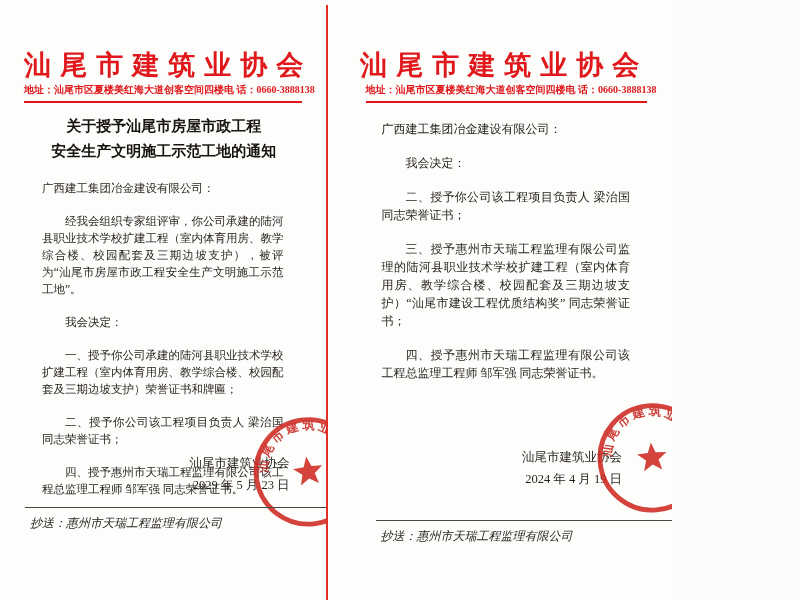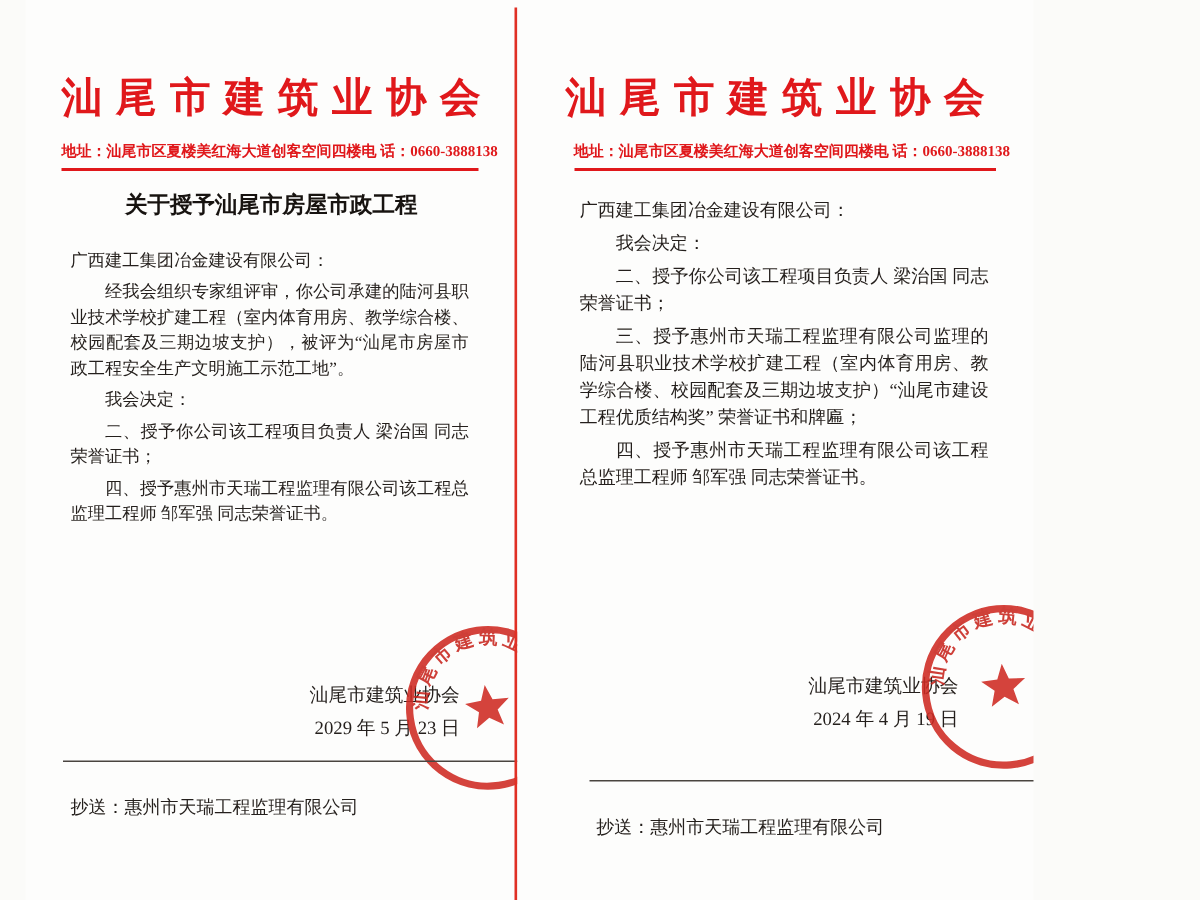--- a/index.html
+++ b/index.html
@@ -2,21 +2,21 @@
 <html><head>
 <meta charset="utf-8">
 <style>
   html, body { margin: 0; padding: 0; }
   body {
     width: 800px; height: 600px;
     background: #fbfbf9;
     font-family: "Liberation Serif", "DejaVu Serif", serif;
     overflow: hidden;
   }
-  .scan { display: flex; width: 672px; height: 600px; padding-left: 17px; }
+  .scan { display: flex; width: 672px; height: 600px; }
 
   .page { position: relative; background: #fdfdfc; height: 600px; overflow: hidden; }
   .page-left  { width: 389px; }
   .page-right { width: 409px; }
   .red-divider {
     position: absolute; top: 5px; bottom: 0; right: 0; width: 2px;
     background: #e03025;
   }
 
   
@@ -24,40 +24,40 @@
     margin: 0; text-align: center; font-weight: bold;
     color: #e0181b; font-size: 27px; letter-spacing: 9px; text-indent: 9px;
     white-space: nowrap;
   }
   .page-left  .org-title { margin-top: 47px; }
   .page-right .org-title { margin-top: 47px; }
 
   .addr-row {
     display: flex; justify-content: space-between; align-items: baseline;
     color: #e0181b; font-weight: bold; font-size: 10px;
-    border-bottom: 2px solid #e0181b; padding-bottom: 4px; margin-top: 11px;
+    border-bottom: 2px solid #e0181b; padding-bottom: 4px; 
     white-space: nowrap;
   }
   .page-left  .addr-row { margin-left: 24px; margin-right: 26px; }
   .page-right .addr-row { margin-left: 38px; margin-right: 25px; }
 
   .doc-title {
     margin: 16px; text-align: center; color: #171310;
     font-weight: bold; font-size: 15px; line-height: 25px;
   }
   .page-left  .doc-title { margin-top: 11px; }
   .page-right .doc-title { margin-top: 17px; }
 
   
   .doc-body {
     color: #241f1c; text-align: justify;
   }
   .page-left  .doc-body { margin: 15px 28px 0 26px; font-size: 11.5px; line-height: 17px; }
   .page-right .doc-body { margin: 17px 26px 0 38px; font-size: 12px;   line-height: 18px; }
-  .doc-body p { margin: 4px; }
+  .doc-body p { margin: 16px; }
   .doc-body p.indent { text-indent: 2em; }
 
   
   .sign-block {
     position: absolute; text-align: right; color: #241f1c;
     font-size: 12.5px; line-height: 22px; white-space: nowrap;
   }
   .page-left  .sign-block { top: 452px; right: 38px; }
   .page-right .sign-block { top: 446px; right: 50px; }
 
@@ -66,43 +66,45 @@
   .page-right .seal { top: 398px; left: 266px; transform: rotate(-5deg); }
   .seal-ring { fill: none; stroke: #cf2a22; stroke-width: 5; }
   .seal-text { fill: #c8251e; font-size: 13px; font-weight: bold; letter-spacing: 3px; }
   .seal-star { fill: #cf2a22; }
 
   
   .cc-section { position: absolute; color: #241f1c; font-size: 12px; }
   .page-left  .cc-section { top: 507px; left: 25px;  width: 320px; }
   .page-right .cc-section { top: 520px; left: 48px;  width: 338px; }
   .cc-rule { border-top: 1.5px solid #4a4540; height: 0; }
-  .cc-line { margin-top: 22px; padding-left: 5px; white-space: nowrap; }
+  .cc-line { margin-top: 7px; padding-left: 5px; white-space: nowrap; font-style: italic; }
 </style>
 </head>
 <body>
 
 <div class="scan">
 
   <div class="page page-left">
 
     <h1 class="org-title">汕尾市建筑业协会</h1>
     <div class="addr-row">
       <span>地址：汕尾市区夏楼美红海大道创客空间四楼</span>
       <span>电 话：0660-3888138</span>
     </div>
 
     <h2 class="doc-title">
       <span style="display:block">关于授予汕尾市房屋市政工程</span>
+      <span style="display:block">安全生产文明施工示范工地的通知</span>
     </h2>
 
     <div class="doc-body">
       <p>广西建工集团冶金建设有限公司：</p>
       <p class="indent">经我会组织专家组评审，你公司承建的陆河县职业技术学校扩建工程（室内体育用房、教学综合楼、校园配套及三期边坡支护），被评为“汕尾市房屋市政工程安全生产文明施工示范工地”。</p>
       <p class="indent">我会决定：</p>
+      <p class="indent">一、授予你公司承建的陆河县职业技术学校扩建工程（室内体育用房、教学综合楼、校园配套及三期边坡支护）荣誉证书和牌匾；</p>
       <p class="indent">二、授予你公司该工程项目负责人 梁治国 同志荣誉证书；</p>
       <p class="indent">四、授予惠州市天瑞工程监理有限公司该工程总监理工程师 邹军强 同志荣誉证书。</p>
     </div>
 
     <div class="sign-block">
       <div>汕尾市建筑业协会</div>
       <div>2029 年 5 月 23 日</div>
     </div>
 
     <svg class="seal" viewBox="0 0 120 120">
@@ -128,21 +130,21 @@
     <div class="addr-row">
       <span>地址：汕尾市区夏楼美红海大道创客空间四楼</span>
       <span>电 话：0660-3888138</span>
     </div>
 
 
     <div class="doc-body">
       <p>广西建工集团冶金建设有限公司：</p>
       <p class="indent">我会决定：</p>
       <p class="indent">二、授予你公司该工程项目负责人 梁治国 同志荣誉证书；</p>
-      <p class="indent">三、授予惠州市天瑞工程监理有限公司监理的陆河县职业技术学校扩建工程（室内体育用房、教学综合楼、校园配套及三期边坡支护）“汕尾市建设工程优质结构奖” 荣誉证书和牌匾；</p>
+      <p class="indent">三、授予惠州市天瑞工程监理有限公司监理的陆河县职业技术学校扩建工程（室内体育用房、教学综合楼、校园配套及三期边坡支护）“汕尾市建设工程优质结构奖” 同志荣誉证书；</p>
       <p class="indent">四、授予惠州市天瑞工程监理有限公司该工程总监理工程师 邹军强 同志荣誉证书。</p>
     </div>
 
     <div class="sign-block">
       <div>汕尾市建筑业协会</div>
       <div>2024 年 4 月 19 日</div>
     </div>
 
     <svg class="seal" viewBox="0 0 120 120">
       <circle class="seal-ring" cx="60" cy="62" r="54"></circle>

